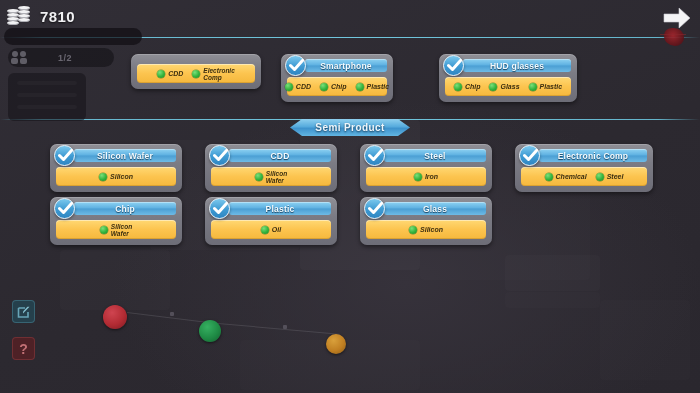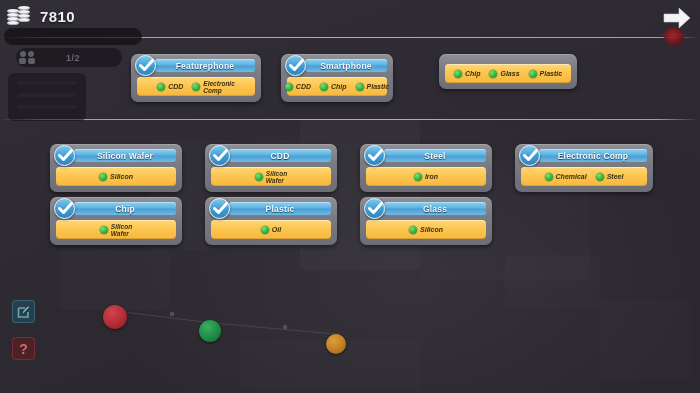--- a/index.html
+++ b/index.html
@@ -51,21 +51,21 @@
     height: 19px;
     border-radius: 10px;
     padding-right: 12px;
   }
   .hud-money { left: 4px; top: 4px; height: 24px; }
   .hud-bar {
     left: 4px; top: 28px; width: 138px; height: 17px;
     background: rgba(16,14,19,0.72);
   }
   .hud-pop {
-    left: 16px; top: 48px; width: 106px; height: 19px;
+    left: 8px; top: 48px; width: 106px; height: 19px;
     background: rgba(19,17,22,0.62);
   }
   .hud-panel {
     position: absolute; left: 8px; top: 73px;
     width: 78px; height: 48px;
     background: rgba(20,18,24,0.55);
     border-radius: 6px;
   }
   .hud-panel-line {
     height: 4px; margin: 8px 9px 0 9px;
@@ -298,28 +298,20 @@
 
   <div class="next-arrow">
     <svg width="30" height="24" viewBox="0 0 30 24">
       <path d="M2,8 L17,8 L17,2 L28,12 L17,22 L17,16 L2,16 Z" fill="#f4f4f6" stroke="#c9c9d0" stroke-width="0.6"></path>
     </svg>
   </div>
   <div class="red-blob"></div>
 
 
   <div class="card" style="left:131px; top:54px; width:130px;">
-    <div class="card-head">
-      <div class="check">
-        <svg width="15" height="14" viewBox="0 0 15 14">
-          <path d="M1.5,6.5 L5.5,10.5 L13.5,1.5" fill="none" stroke="#ffffff" stroke-width="3" stroke-linecap="round" stroke-linejoin="round"></path>
-        </svg>
-      </div>
-      <span class="card-title">Featurephone</span>
-    </div>
     <div class="ingredients">
       <div class="ing">
         <span class="ing-dot"></span>
         <span class="ing-label single">CDD</span>
       </div>
       <div class="ing">
         <span class="ing-dot"></span>
         <span class="ing-label">Electronic
 Comp</span>
       </div>
@@ -345,36 +337,47 @@
         <span class="ing-label single">Chip</span>
       </div>
       <div class="ing">
         <span class="ing-dot"></span>
         <span class="ing-label single">Plastic</span>
       </div>
     </div>
   </div>
 
   <div class="card" style="left:439px; top:54px; width:138px;">
+    <div class="card-head">
+      <div class="check">
+        <svg width="15" height="14" viewBox="0 0 15 14">
+          <path d="M1.5,6.5 L5.5,10.5 L13.5,1.5" fill="none" stroke="#ffffff" stroke-width="3" stroke-linecap="round" stroke-linejoin="round"></path>
+        </svg>
+      </div>
+      <span class="card-title">HUD glasses</span>
+    </div>
     <div class="ingredients">
       <div class="ing">
         <span class="ing-dot"></span>
         <span class="ing-label single">Chip</span>
       </div>
       <div class="ing">
         <span class="ing-dot"></span>
         <span class="ing-label single">Glass</span>
       </div>
       <div class="ing">
         <span class="ing-dot"></span>
         <span class="ing-label single">Plastic</span>
       </div>
     </div>
   </div>
 
+  <div class="banner" style="left:290px; top:119px; width:120px;">
+    <span>Semi Product</span>
+  </div>
 
   <div class="card" style="left:50px; top:144px; width:132px;">
     <div class="card-head">
       <div class="check">
         <svg width="15" height="14" viewBox="0 0 15 14">
           <path d="M1.5,6.5 L5.5,10.5 L13.5,1.5" fill="none" stroke="#ffffff" stroke-width="3" stroke-linecap="round" stroke-linejoin="round"></path>
         </svg>
       </div>
       <span class="card-title">Silicon Wafer</span>
     </div>

